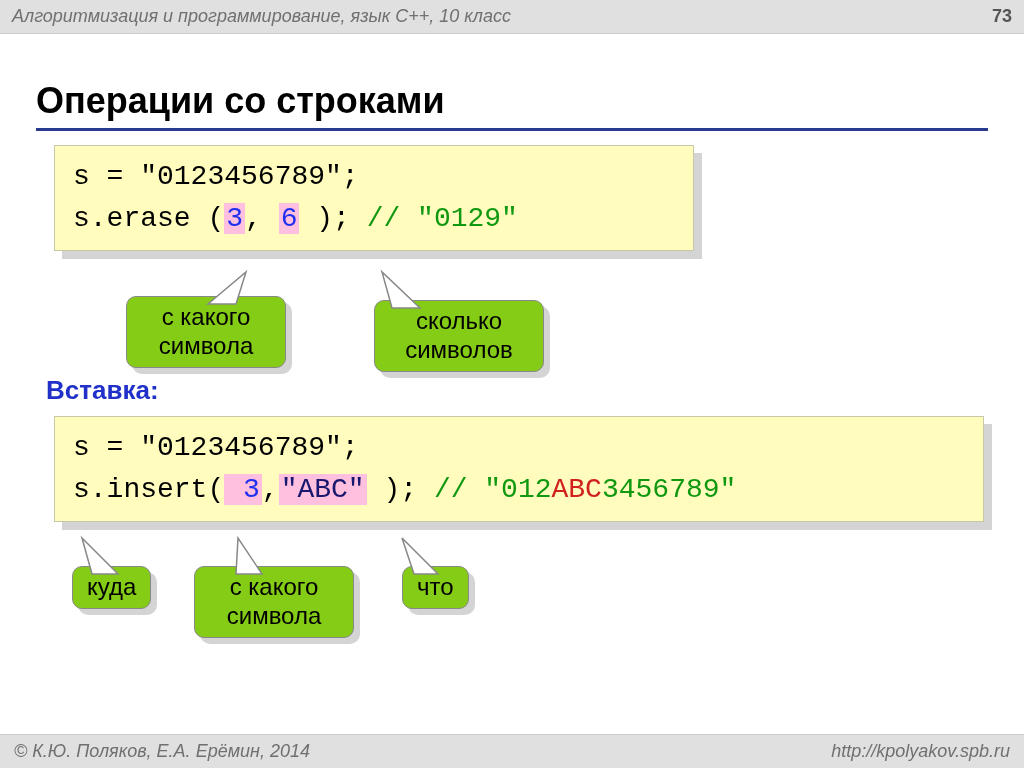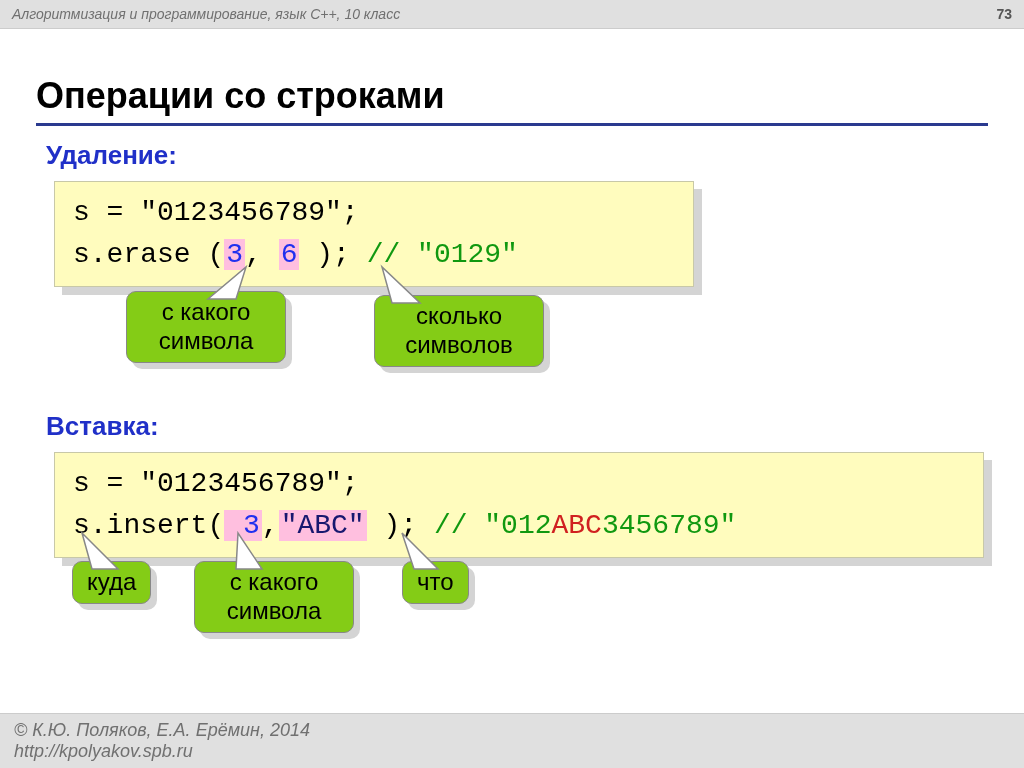--- a/index.html
+++ b/index.html
@@ -10,21 +10,21 @@
     background: #fff;
     position: relative;
     overflow: hidden;
   }
   .top-bar {
     background: #e0e0e0;
     padding: 6px 12px;
     display: flex;
     justify-content: space-between;
     font-style: italic;
-    font-size: 14px;
+    font-size: 18px;
     color: #707070;
     border-bottom: 1px solid #ccc;
   }
   .page-num {
     font-weight: bold;
     font-style: normal;
     color: #555;
   }
   .content {
     padding: 14px 36px 0 36px;
@@ -100,36 +100,34 @@
     position: absolute;
     bottom: 0; left: 0; right: 0;
     background: #e0e0e0;
     border-top: 1px solid #ccc;
     padding: 6px 14px;
     display: flex;
     justify-content: space-between;
     font-style: italic;
     font-size: 18px;
     color: #707070;
-    flex-direction: column;
   }
 </style>
 </head>
 <body>
 
 <div class="top-bar">
   <span>Алгоритмизация и программирование, язык C++, 10 класс</span>
   <span class="page-num">73</span>
 </div>
 
 <div class="content">
 
   <div class="title">Операции со строками</div>
 
-  <div class="subhead">Удаление:</div>
 
   <div class="code-block" style="width:640px;">
     <div class="code-shadow"></div>
     <div class="code-body">
       <div>
         <span class="black">s = "0123456789";</span>
       </div>
       <div>
         <span class="black">s.erase (</span><span class="blue hlbg">3</span><span class="black">, </span><span class="blue hlbg">6</span><span class="black"> );</span><span class="green"> // "0129"</span>
       </div>

